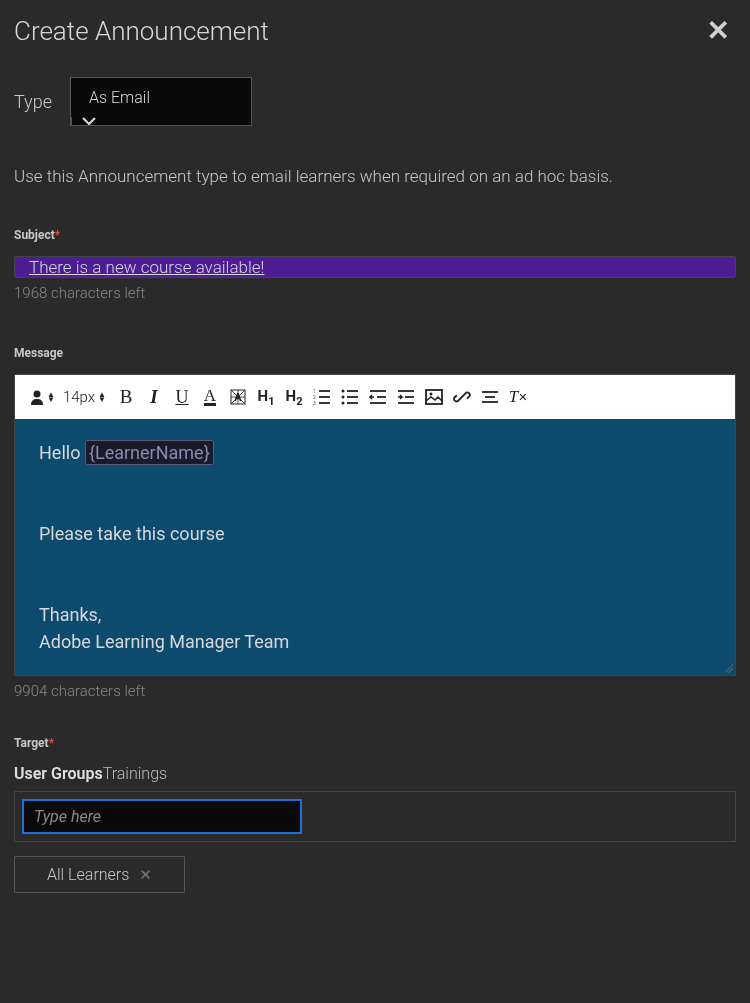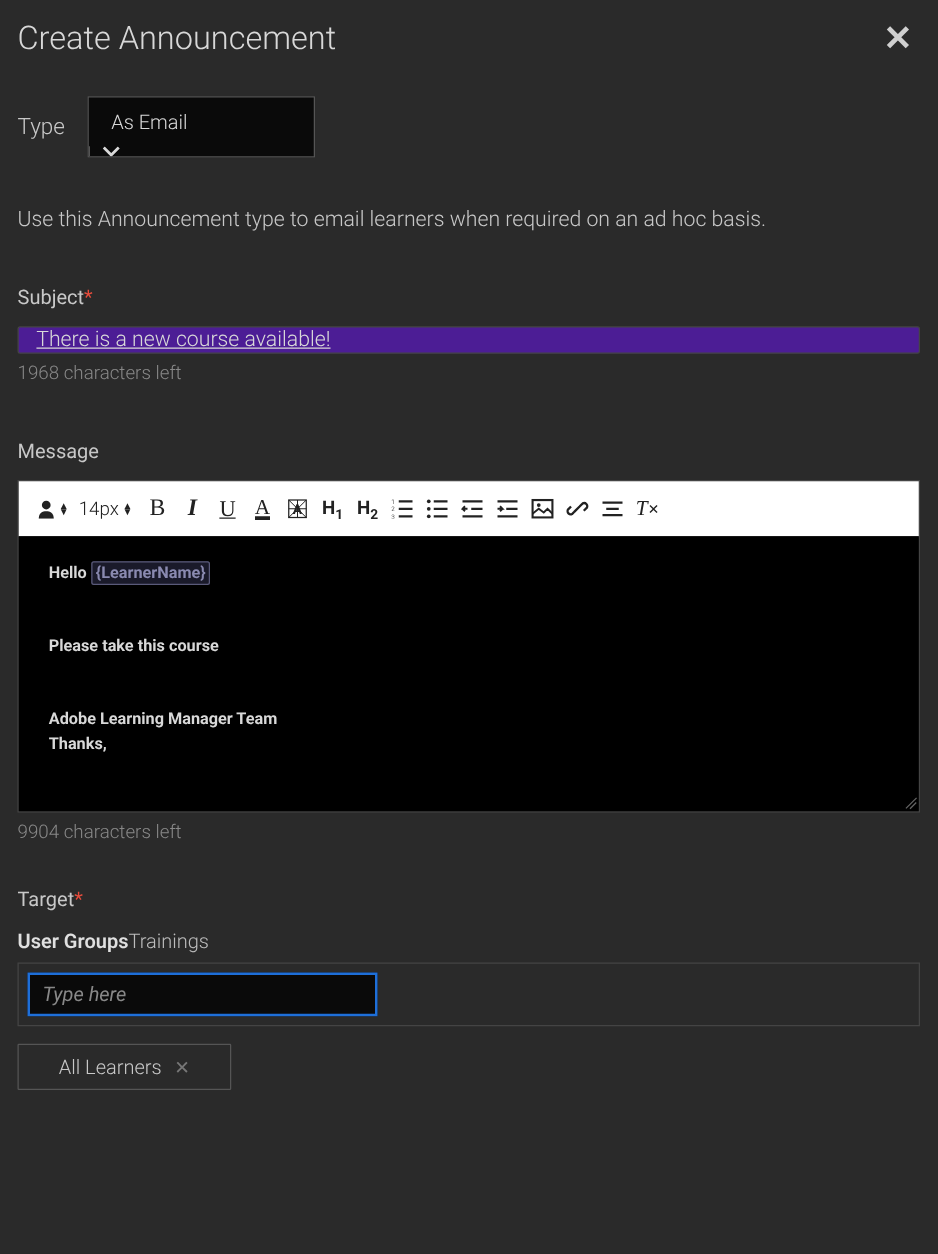--- a/index.html
+++ b/index.html
@@ -64,24 +64,24 @@
       align-items: center;
       justify-content: center;
     }
     .type-description {
       font-size: 17px;
       color: #c8c8c8;
       margin-bottom: 42px;
       font-weight: 300;
     }
     .field-label {
-      font-size: 16px;
+      font-size: 12px;
       color: #c8c8c8;
       margin-bottom: 14px;
-      font-weight: 400;
+      font-weight: 700;
     }
     .required {
       color: #e74c3c;
     }
     .subject-input {
       width: 100%;
       background: #4c1d95;
       border: 1px solid #444;
       color: #d8d8d8;
       font-size: 17px;
@@ -128,28 +128,28 @@
       gap: 3px;
       margin: 0 4px;
     }
     .tb-sorter {
       display: inline-flex;
       flex-direction: column;
       line-height: 5px;
       font-size: 8px;
     }
     .editor-body {
-      background: #000000;
+      background: #0c4a6e;
       color: #d8d8d8;
       padding: 20px 24px;
-      font-size: 13px;
+      font-size: 18px;
       line-height: 1.5;
       min-height: 220px;
       position: relative;
-      font-weight: 700;
+      font-weight: 400;
     }
     .placeholder-token {
       border: 1px solid #5a5a7a;
       background: #1a1a2a;
       color: #8a8ab0;
       padding: 1px 3px;
       border-radius: 2px;
     }
     .resize-handle {
       position: absolute;
@@ -357,22 +357,22 @@
           <sub style="font-size:11px">✕</sub>
       </div>
     </div>
     <div class="editor-body">
       <div>
         <span>Hello </span><span class="placeholder-token">{LearnerName}</span>
       </div>
       <br><br>
       <div>Please take this course</div>
       <br><br>
+      <div>Thanks,</div>
       <div>Adobe Learning Manager Team</div>
-      <div>Thanks,</div>
       <div class="resize-handle"></div>
     </div>
   </div>
   <div class="chars-left">9904 characters left</div>
 </div>
 
 <div class="target-section">
   <div class="field-label">
     <span>Target</span><span class="required">*</span>
   </div>

